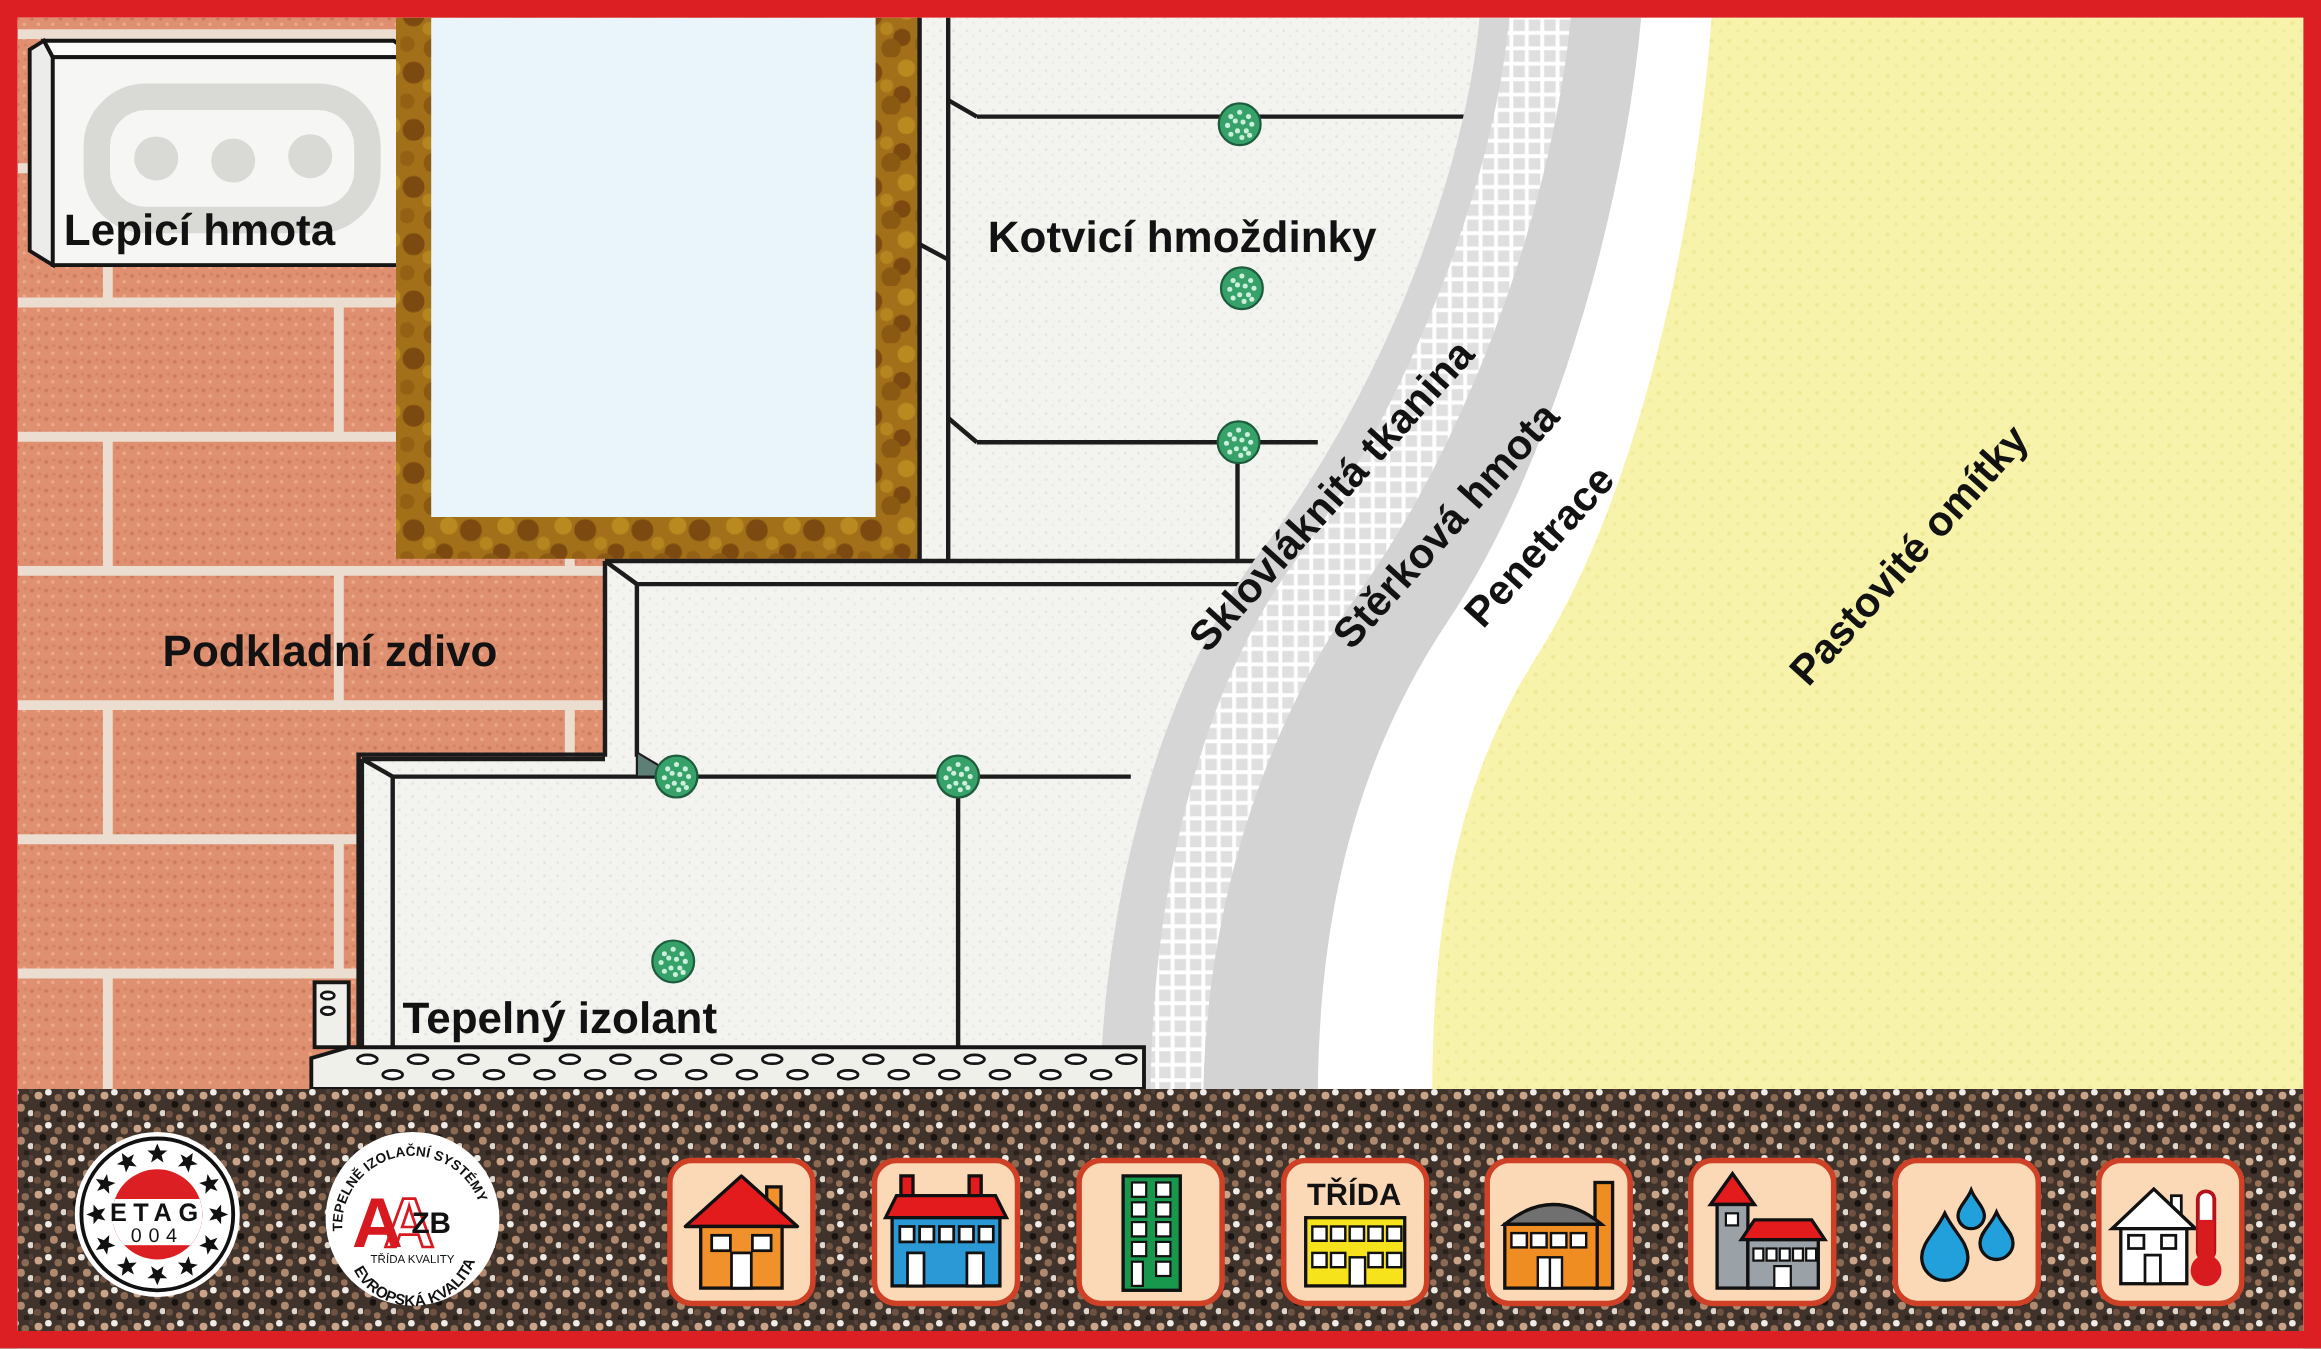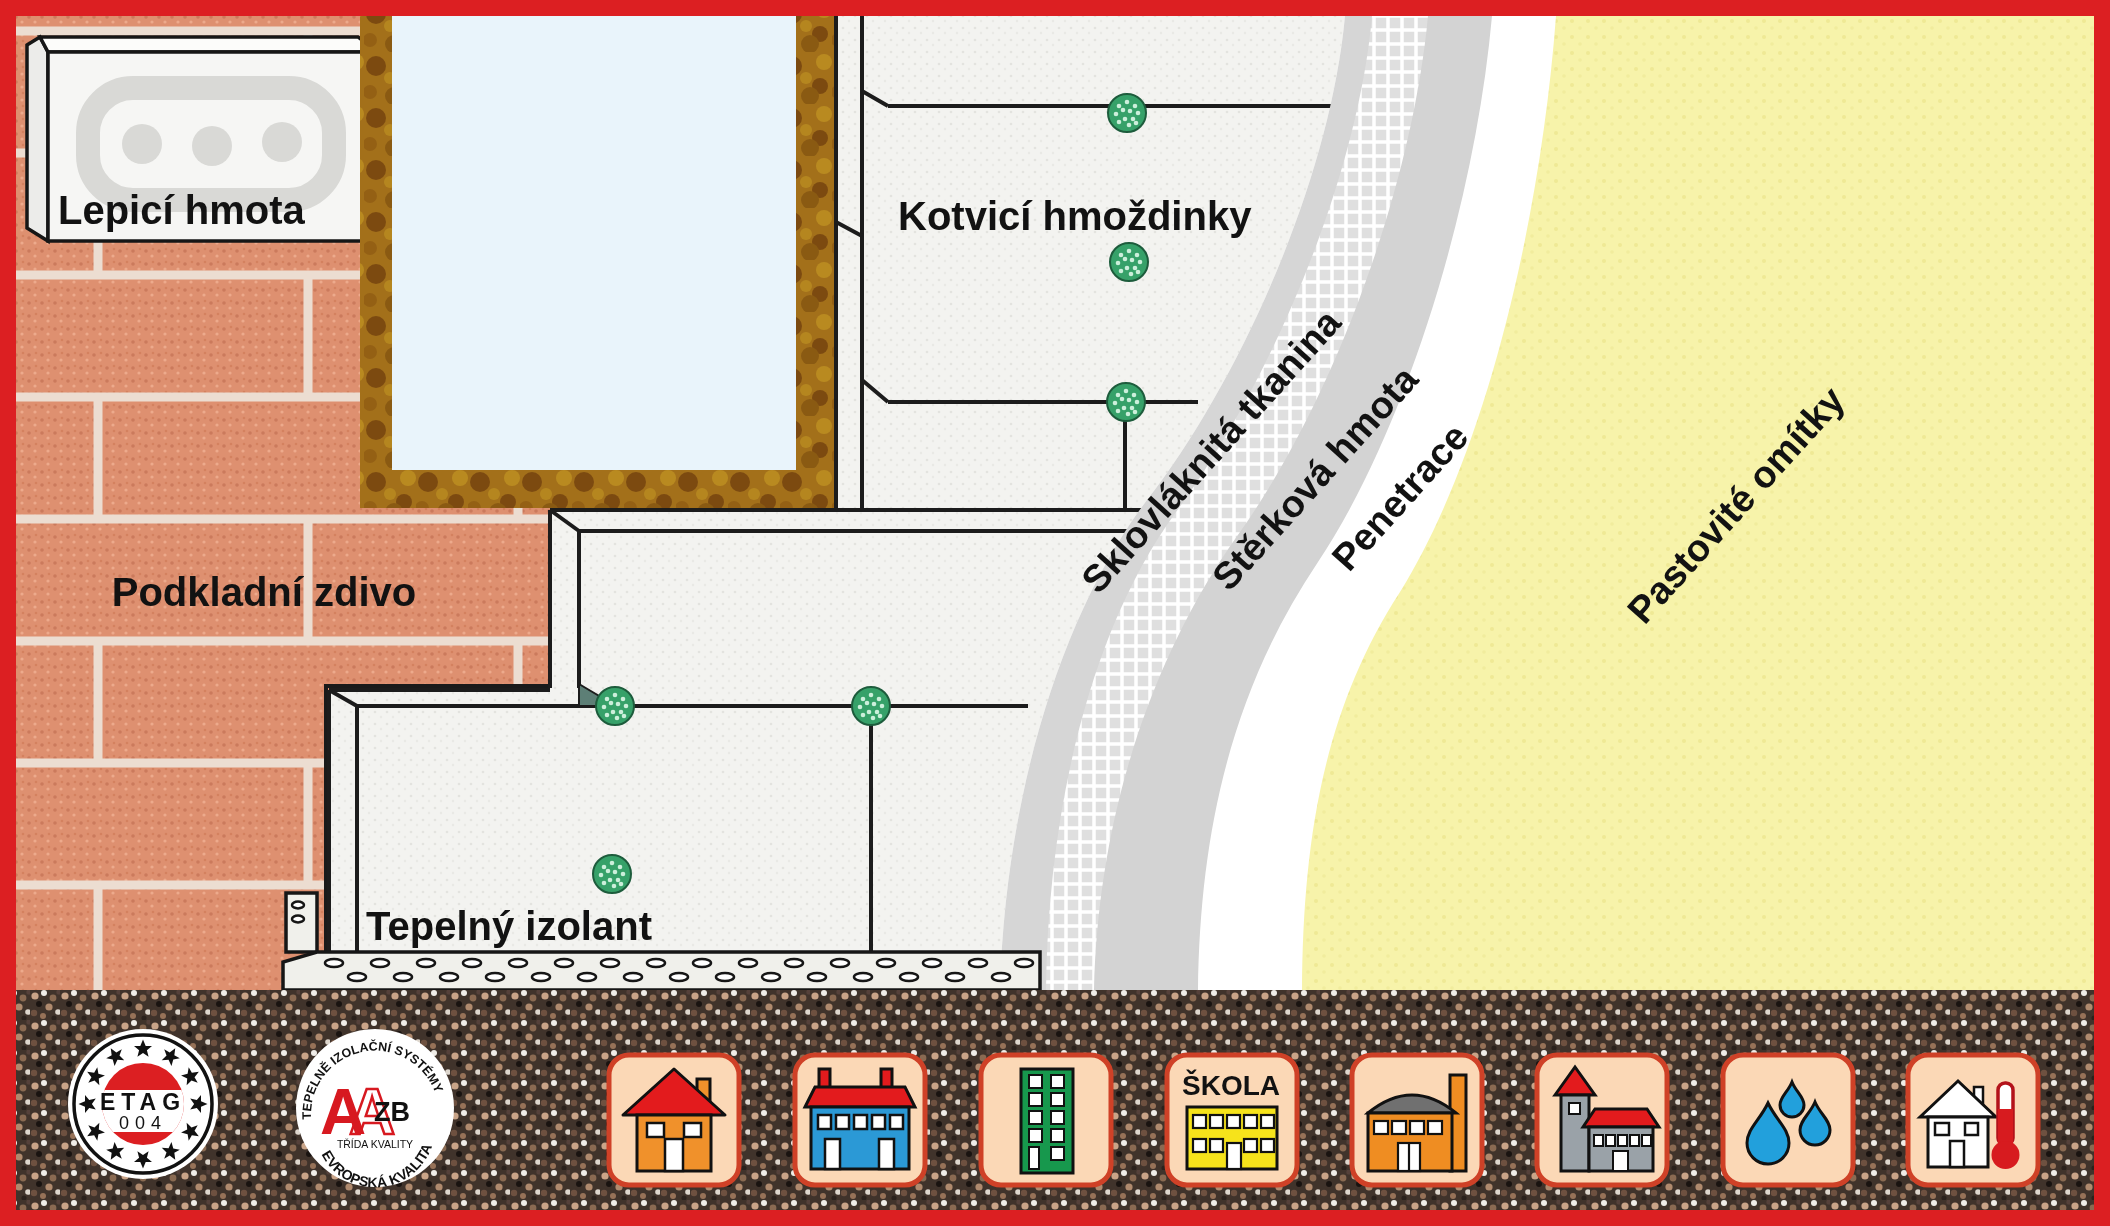--- a/index.html
+++ b/index.html
@@ -1,20 +1,20 @@
 <!DOCTYPE html>
 <html><head>
 <meta charset="utf-8">
 <style>
   html,body{margin:0;padding:0;background:#888;}
   .stage{position:relative;width:2110px;height:1226px;background:#fff;overflow:hidden;
          font-family:"Liberation Sans",sans-serif;}
   .stage svg{position:absolute;left:0;top:0;}
   .lbl{position:absolute;font-weight:700;font-size:40px;color:#121212;white-space:nowrap;line-height:1;}
-  .lbl.center{transform:translate(-50%,-50%);}
+  .lbl.center{transform:translate(-50%,-50%);margin-left:36px;}
   .lbl.rot{font-size:38px;transform:translate(-50%,-50%) rotate(-48deg);}
   .lbl.white{color:#ffffff;}
   .lbl.small{font-size:28px;transform:translateX(-50%);}
   svg text{font-family:"Liberation Sans",sans-serif;}
 </style>
 </head>
 <body>
 
 <div class="stage">
 
@@ -421,15 +421,15 @@
 </svg>
 
   <div class="lbl" style="left:58px;top:190px;">Lepicí hmota</div>
   <div class="lbl center" style="left:264px;top:592px;">Podkladní zdivo</div>
   <div class="lbl" style="left:366px;top:906px;">Tepelný izolant</div>
   <div class="lbl" style="left:898px;top:196px;">Kotvicí hmoždinky</div>
   <div class="lbl rot" style="left:1211px;top:451px;">Sklovláknitá tkanina</div>
   <div class="lbl rot" style="left:1315px;top:478px;">Stěrková hmota</div>
   <div class="lbl rot" style="left:1400px;top:497px;">Penetrace</div>
   <div class="lbl rot" style="left:1736px;top:505px;">Pastovité omítky</div>
-  <div class="lbl small" style="left:1231px;top:1072px;">ŠKOLA</div>
+  <div class="lbl small" style="left:1231px;top:1072px;">TŘÍDA</div>
 
 </div>
 
 </body></html>

